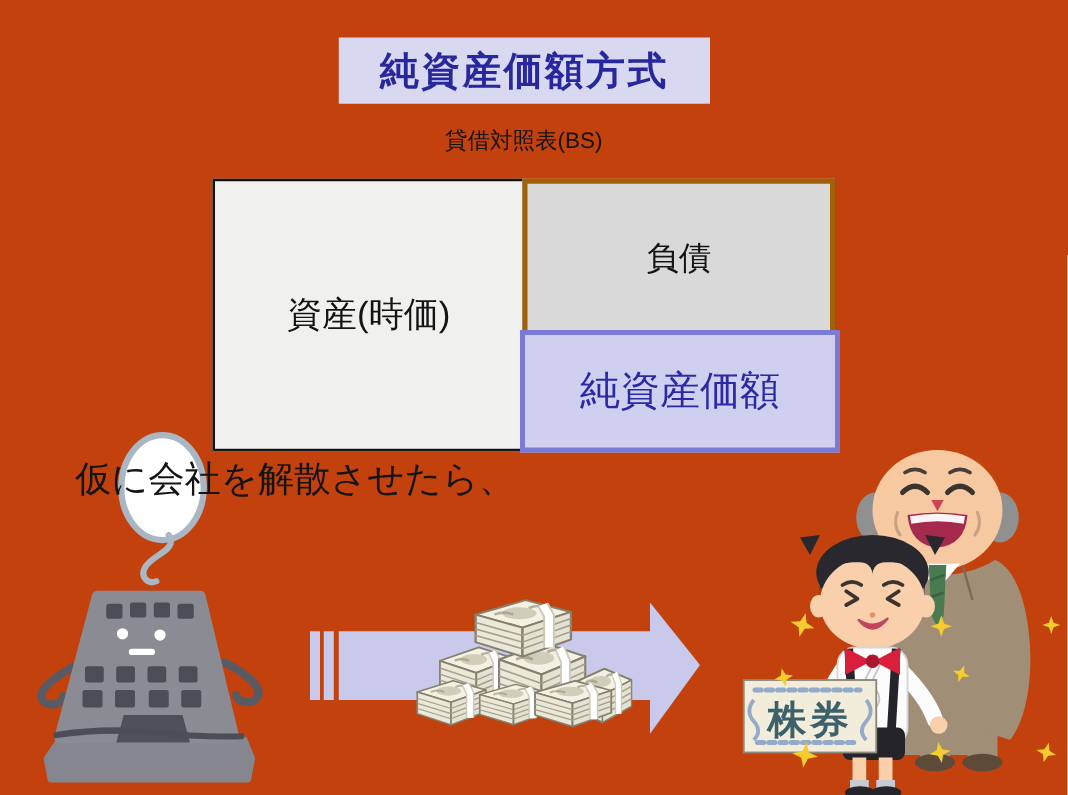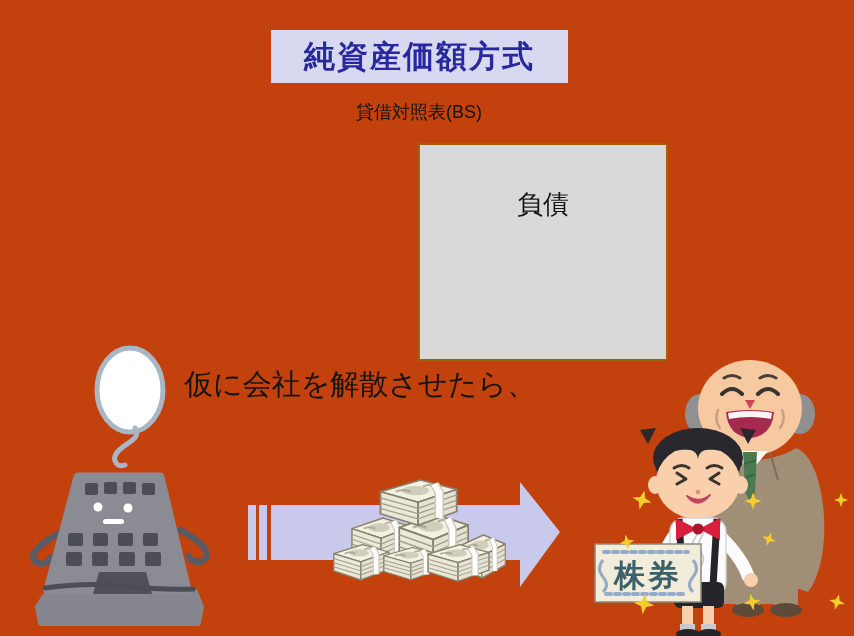--- a/index.html
+++ b/index.html
@@ -17,55 +17,61 @@
     left:170px;top:100px;width:498px;height:34px;text-align:center;
     font-size:18px;color:#141414;
   }
   .cell{display:flex;align-items:center;justify-content:center;}
   .cell-assets{
     left:170px;top:143px;width:250px;height:218px;background:#f0f0ef;
     border:2px solid #141414;font-size:28px;color:#141414;
   }
   .cell-liab{
     left:418px;top:143px;width:250px;height:218px;background:#d9d9d9;
-    border:2px solid #a16207;
+    border:4px solid #a16207;
   }
   .liab-label{
     position:absolute;left:0;top:0;width:100%;height:119px;
     display:flex;align-items:center;justify-content:center;
     font-size:26px;color:#141414;
   }
   .net-box{
     left:416px;top:264px;width:256px;height:98px;background:#cfcff0;
     border:4px solid #7b7bd6;display:flex;align-items:center;justify-content:center;
     font-size:32px;color:#2a2aa5;z-index:3;
   }
   .caption{
-    left:60px;top:366px;width:600px;text-align:center;
+    left:60px;top:366px;width:600px;text-align:left;
     font-size:29px;line-height:37px;color:#141414;z-index:4;
   }
   svg{position:absolute;overflow:visible;}
   .svg-company{left:15px;top:340px;}
   .svg-arrow{left:245px;top:475px;}
   .svg-money{left:320px;top:468px;}
   .svg-people{left:590px;top:352px;}
 </style>
 </head>
 <body>
 
 <div class="stage">
 
   <div class="abs title-box">
     <span>純資産価額方式</span>
   </div>
 
   <div class="abs bs-label">貸借対照表(BS)</div>
 
+  <div class="abs cell cell-assets">
+    <span>資産(時価)</span>
+  </div>
   <div class="abs cell-liab">
     <span class="liab-label">負債</span>
+  </div>
+  <div class="abs net-box">
+    <span>純資産価額</span>
   </div>
 
   <div class="abs caption">
     <div>仮に会社を解散させたら、</div>
   </div>
 
   <svg class="svg-company" width="200" height="290" viewBox="0 0 200 290">
     <g>
       <ellipse cx="115" cy="50" rx="33" ry="42" fill="#ffffff" stroke="#a9b6c3" stroke-width="5"></ellipse>
       <path d="M120,88 C128,100 106,104 101,114 C97,121 103,128 110,125" fill="none" stroke="#a9b6c3" stroke-width="5" stroke-linecap="round"></path>

